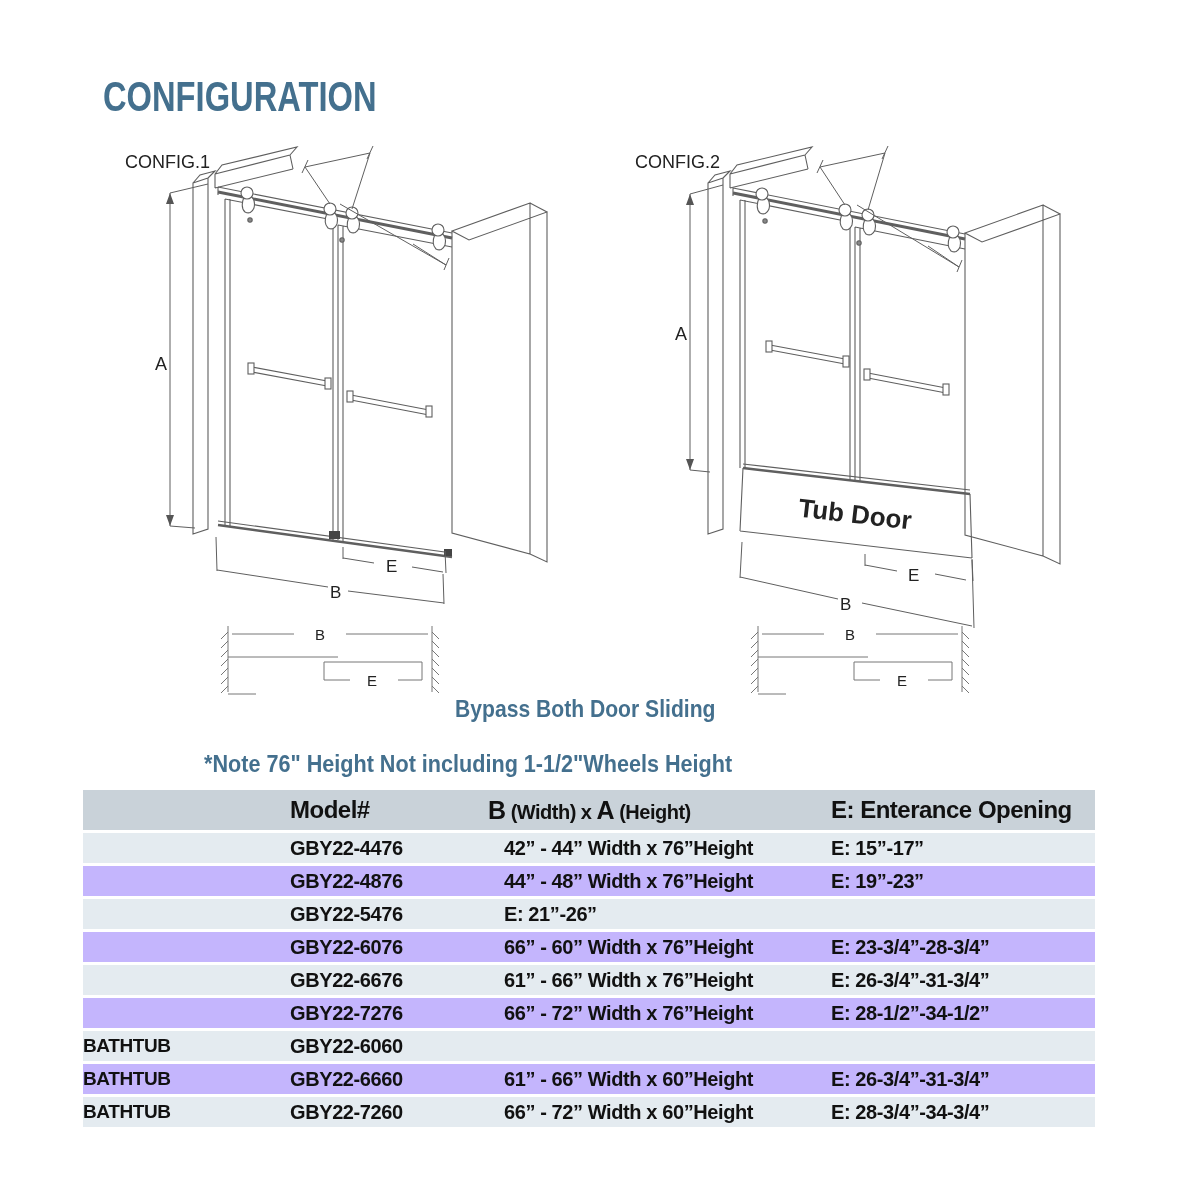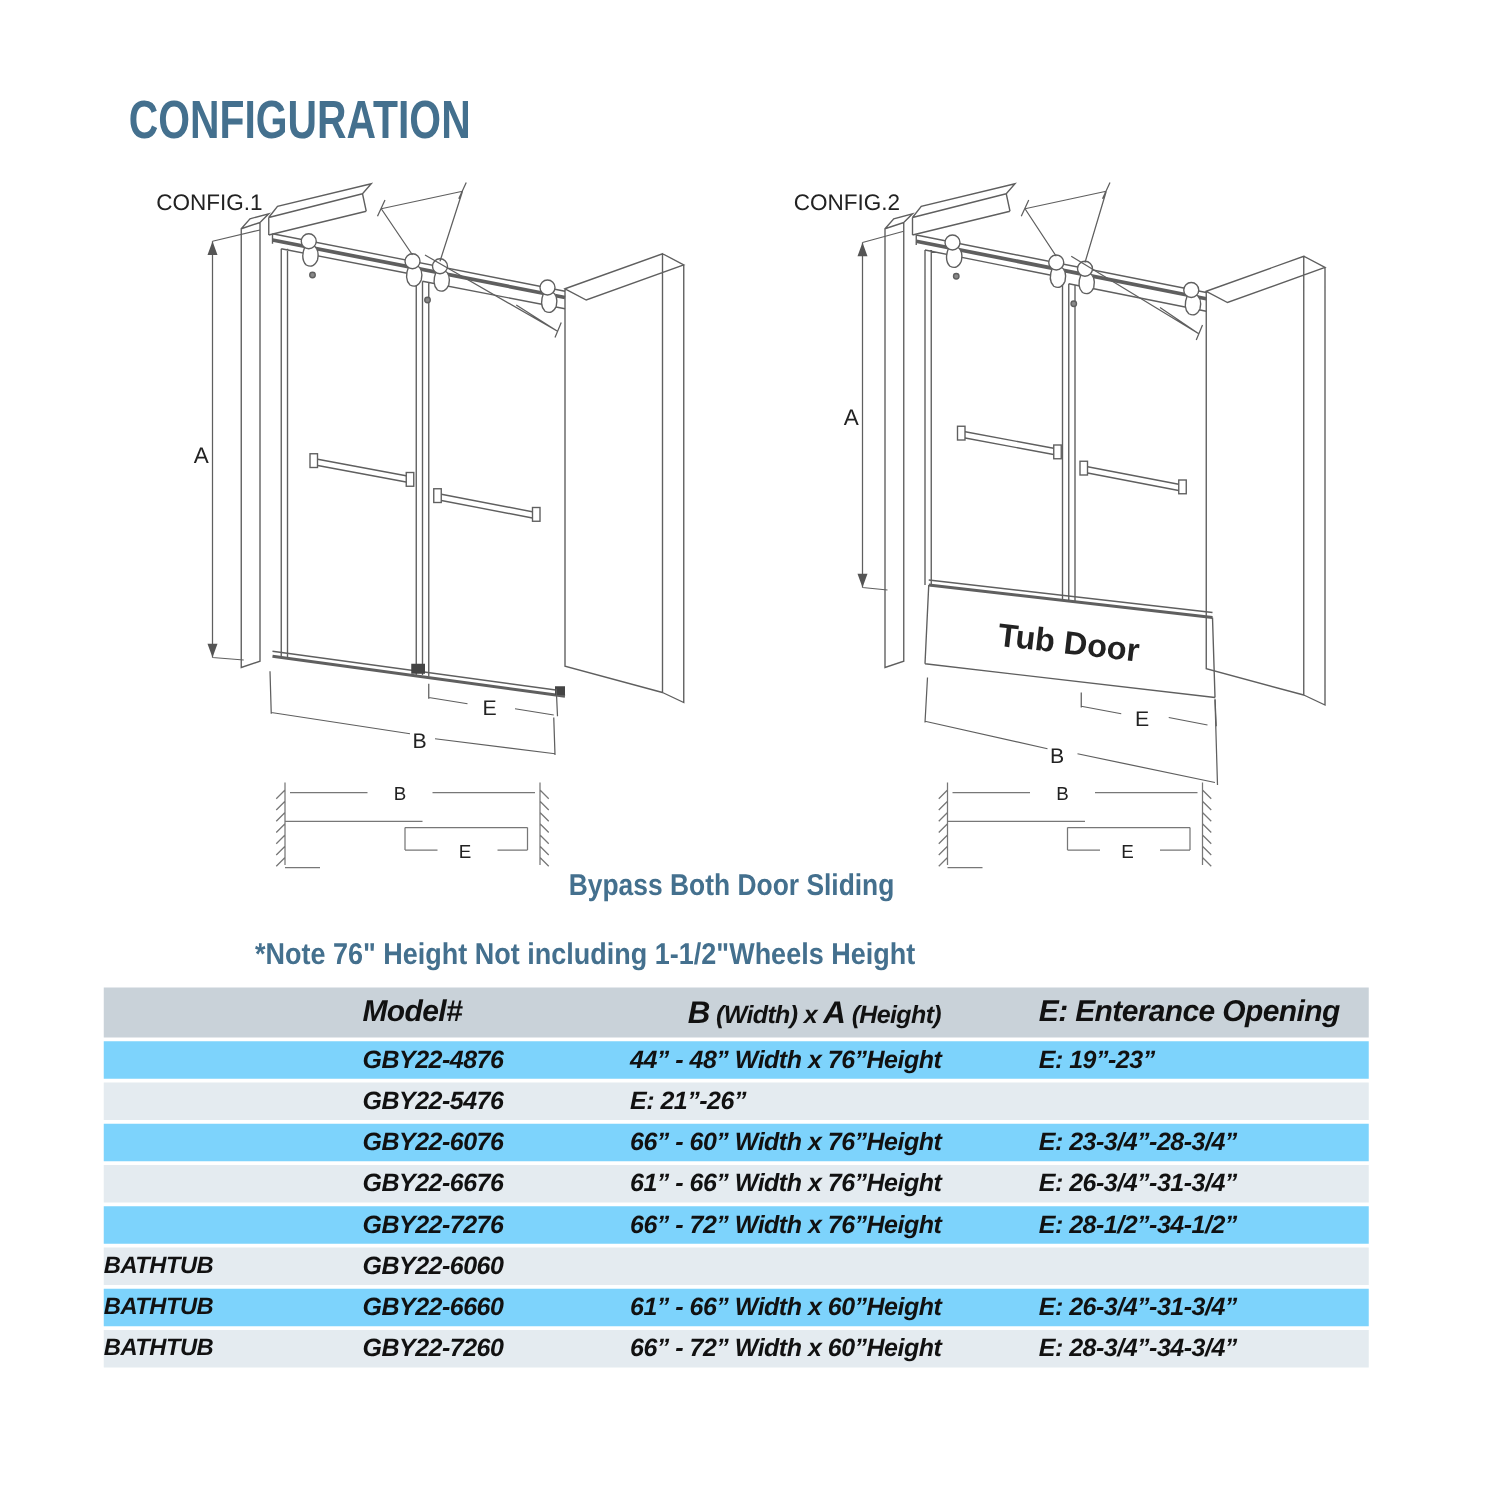--- a/index.html
+++ b/index.html
@@ -10,33 +10,33 @@
               color:#44708E;letter-spacing:0px;transform:scaleX(.76);transform-origin:left;
               white-space:nowrap;}
 
   svg text{font-family:"Liberation Sans",sans-serif;fill:#222;}
 
   .caption{position:absolute;left:455px;top:695px;font-size:24px;font-weight:bold;color:#44708E;
            transform:scaleX(.88);transform-origin:left;white-space:nowrap;}
   .note{position:absolute;left:204px;top:750px;font-size:24px;font-weight:bold;color:#44708E;
         transform:scaleX(.9);transform-origin:left;white-space:nowrap;}
 
-  .spec-table{position:absolute;left:83px;top:790px;width:1012px;font-weight:bold;font-style:italic;}
+  .spec-table{position:absolute;left:83px;top:790px;width:1012px;font-weight:bold;}
   .t-head{display:grid;grid-template-columns:190px 215px 327px 280px;align-items:center;
           background:#C9D2D9;height:40px;}
   .t-row{display:grid;grid-template-columns:190px 215px 327px 280px;align-items:center;
          height:30px;margin-top:3px;font-size:20px;letter-spacing:-0.4px;}
   .t-row.striped{background:#E4EBF0;}
-  .t-row.plain{background:#7dd3fc;}
+  .t-row.plain{background:#c4b5fd;}
   .c-cat{padding-right:10px;font-size:19px;}
   .c-model{padding-left:17px;}
   .c-size{padding-left:16px;}
   .c-open{padding-left:16px;}
   .h-model{padding-left:17px;font-size:24px;letter-spacing:-0.5px;}
-  .h-size{text-align:center;font-size:20px;letter-spacing:-0.5px;}
+  .h-size{font-size:20px;letter-spacing:-0.5px;}
   .h-size .big{font-size:25px;}
   .h-open{padding-left:16px;font-size:24px;letter-spacing:-0.5px;}
 </style>
 </head>
 <body>
 
 <div class="canvas">
 
   <div class="page-title">CONFIGURATION</div>
 
@@ -175,20 +175,26 @@
   <div class="note">*Note 76" Height Not including 1-1/2"Wheels Height</div>
 
   <div class="spec-table">
     <div class="t-head">
       <div class="c-cat"></div>
       <div class="h-model">Model#</div>
       <div class="h-size"><span class="big">B</span> <span>(Width)</span> <span>x</span> <span class="big">A</span> <span>(Height)</span></div>
       <div class="h-open">E: Enterance Opening</div>
     </div>
 
+    <div class="t-row striped">
+      <div class="c-cat"></div>
+      <div class="c-model">GBY22-4476</div>
+      <div class="c-size">42” - 44” Width x 76”Height</div>
+      <div class="c-open">E: 15”-17”</div>
+    </div>
     <div class="t-row plain">
       <div class="c-cat"></div>
       <div class="c-model">GBY22-4876</div>
       <div class="c-size">44” - 48” Width x 76”Height</div>
       <div class="c-open">E: 19”-23”</div>
     </div>
     <div class="t-row striped">
       <div class="c-cat"></div>
       <div class="c-model">GBY22-5476</div>
       <div class="c-open">E: 21”-26”</div>

